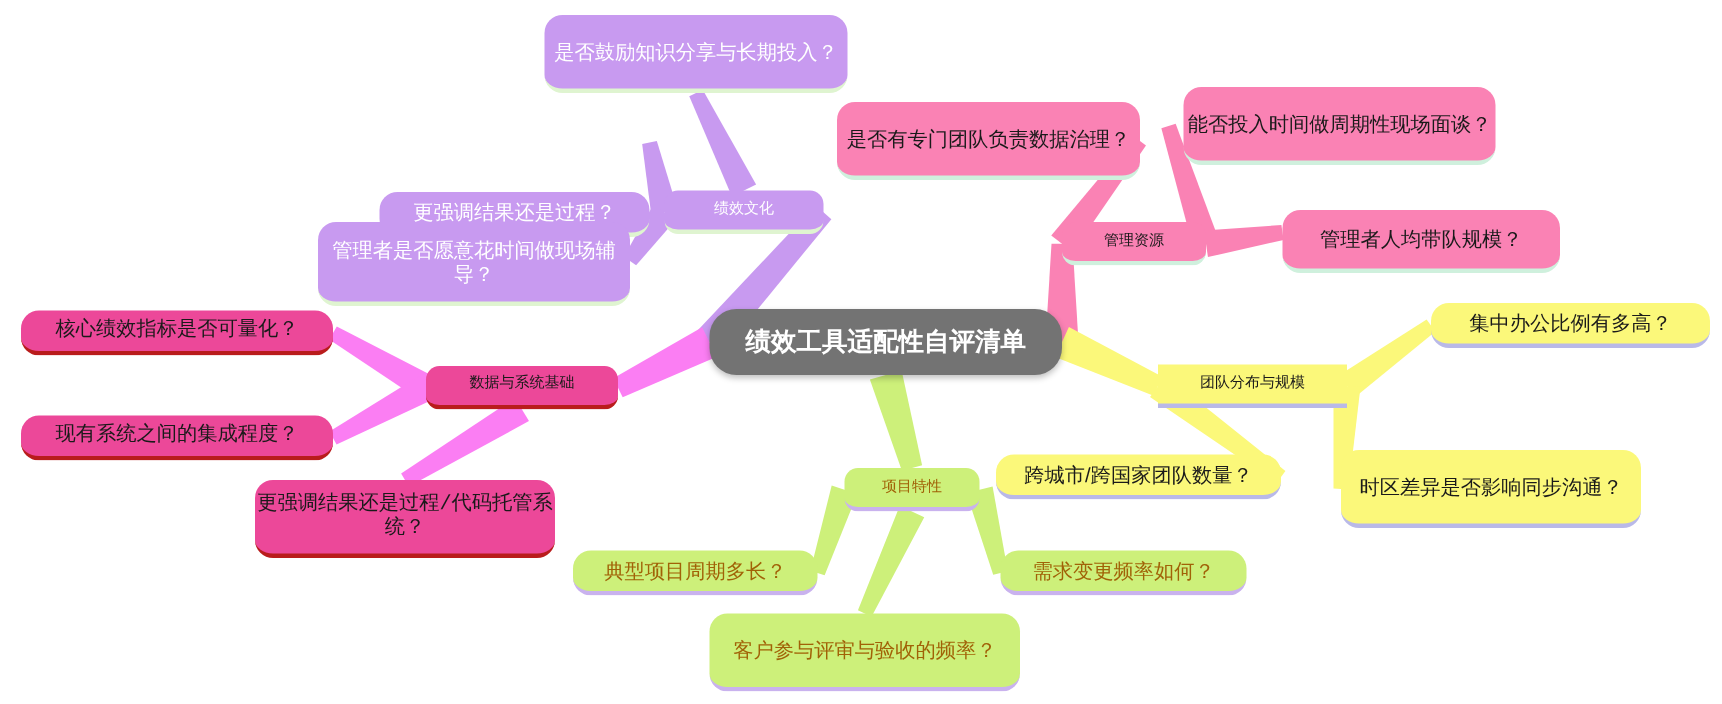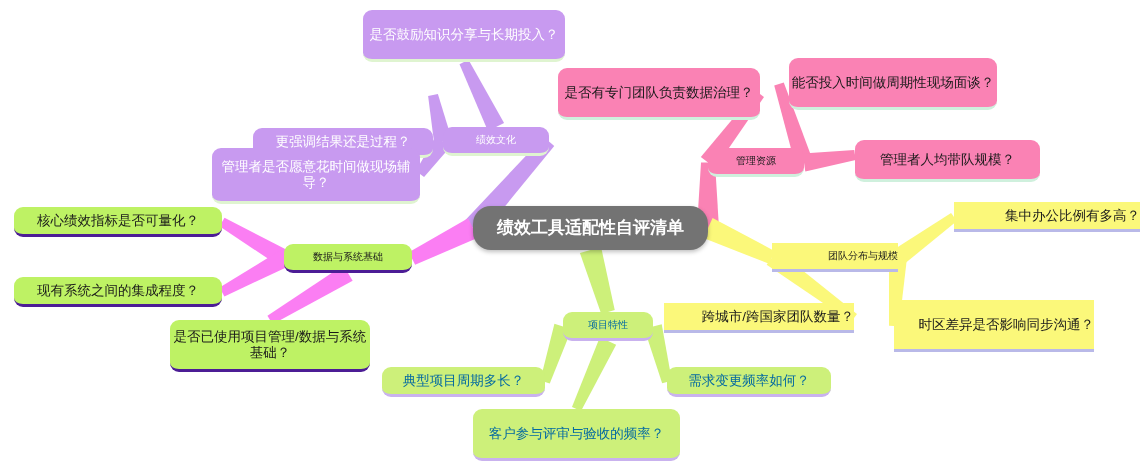--- a/index.html
+++ b/index.html
@@ -8,25 +8,25 @@
   #links{position:absolute;left:0;top:0;width:1148px;height:469px;}
   .node{position:absolute;box-sizing:border-box;display:flex;align-items:center;justify-content:center;
         text-align:center;line-height:1.18;white-space:pre-wrap;}
   .node span{display:block;width:100%;}
   
   .n-root{background:#2020f0;color:#ffffff;border-radius:18px;font-size:17px;font-weight:600;
           box-shadow:0 2px 4px rgba(0,0,0,.25);}
   
   .sk-purple{background:#c89af0;color:#ffffff;border-radius:9px;border-bottom:3px solid #dff4d0;}
   .sk-pink{background:#fa82b4;color:#1a1a1a;border-radius:9px;border-bottom:3px solid #cff0dd;}
-  .sk-yellow{background:#fbf87a;color:#1a1a1a;border-radius:0px;border-bottom:3px solid #b9b9e8;text-align:right;}
-  .sk-green{background:#cdf07a;color:#0369a1;border-radius:9px;border-bottom:3px solid #c9b2ee;}
-  .sk-magenta{background:#bef264;color:#1a1a1a;border-radius:9px;border-bottom:3px solid #4c1d95;}
+  .sk-yellow{background:#fbf87a;color:#1a1a1a;border-radius:0px;border-bottom:3px solid #b9b9e8;}
+  .sk-green{background:#cdf07a;color:#a16207;border-radius:9px;border-bottom:3px solid #c9b2ee;}
+  .sk-magenta{background:#ec4899;color:#1a1a1a;border-radius:9px;border-bottom:3px solid #b91c1c;font-family:Liberation Mono, monospace;}
   .lvl1{font-size:10px;}
-  .lvl2{font-size:13.5px;}
+  .lvl2{font-size:13.5px;border-radius:12px;}
 </style>
 </head>
 <body>
 
 <div id="canvas">
 
   <svg id="links" viewBox="0 0 1148 469" xmlns="http://www.w3.org/2000/svg">
       <polygon points="481.26353157122446,235.2604439238504 554.2586109998701,146.1202824969957 543.7413890001299,136.8797175030043 464.73646842877554,220.7395560761496" fill="#c89af0"></polygon>
       <polygon points="504.07453608436487,123.02484377385115 468.4858533802027,59.79157987436175 459.5141466197973,64.20842012563826 487.92546391563513,130.97515622614884" fill="#c89af0"></polygon>
       <polygon points="451.7988348016499,139.60777746201077 437.88824155647217,93.94876525667266 428.11175844352783,96.05123474332734 434.2011651983501,143.39222253798923" fill="#c89af0"></polygon>
@@ -66,16 +66,16 @@
       <div class="node lvl2 sk-yellow" style="left: 954px; top: 202px; width: 186px; height: 30px;"><span>集中办公比例有多高？</span></div>
       <div class="node lvl2 sk-yellow" style="left: 664px; top: 303px; width: 190px; height: 30px;"><span>跨城市/跨国家团队数量？</span></div>
       <div class="node lvl2 sk-yellow" style="left: 894px; top: 300px; width: 200px; height: 52px;"><span>时区差异是否影响同步沟通？</span></div>
       <div class="node lvl1 sk-green" style="left: 563px; top: 312px; width: 90px; height: 29px;"><span>项目特性</span></div>
       <div class="node lvl2 sk-green" style="left: 382px; top: 367px; width: 163px; height: 30px; justify-content: center;"><span>典型项目周期多长？</span></div>
       <div class="node lvl2 sk-green" style="left: 667px; top: 367px; width: 164px; height: 30px;"><span>需求变更频率如何？</span></div>
       <div class="node lvl2 sk-green" style="left: 473px; top: 409px; width: 207px; height: 52px;"><span>客户参与评审与验收的频率？</span></div>
       <div class="node lvl1 sk-magenta" style="left: 284px; top: 244px; width: 128px; height: 29px;"><span>数据与系统基础</span></div>
       <div class="node lvl2 sk-magenta" style="left: 14px; top: 207px; width: 208px; height: 30px;"><span>核心绩效指标是否可量化？</span></div>
       <div class="node lvl2 sk-magenta" style="left: 14px; top: 277px; width: 208px; height: 30px;"><span>现有系统之间的集成程度？</span></div>
-      <div class="node lvl2 sk-magenta" style="left: 170px; top: 320px; width: 200px; height: 52px;"><span>是否已使用项目管理/数据与系统基础？</span></div>
+      <div class="node lvl2 sk-magenta" style="left: 170px; top: 320px; width: 200px; height: 52px;"><span>更强调结果还是过程/代码托管系统？</span></div>
     </div>
 
 </div>
 
 </body></html>

